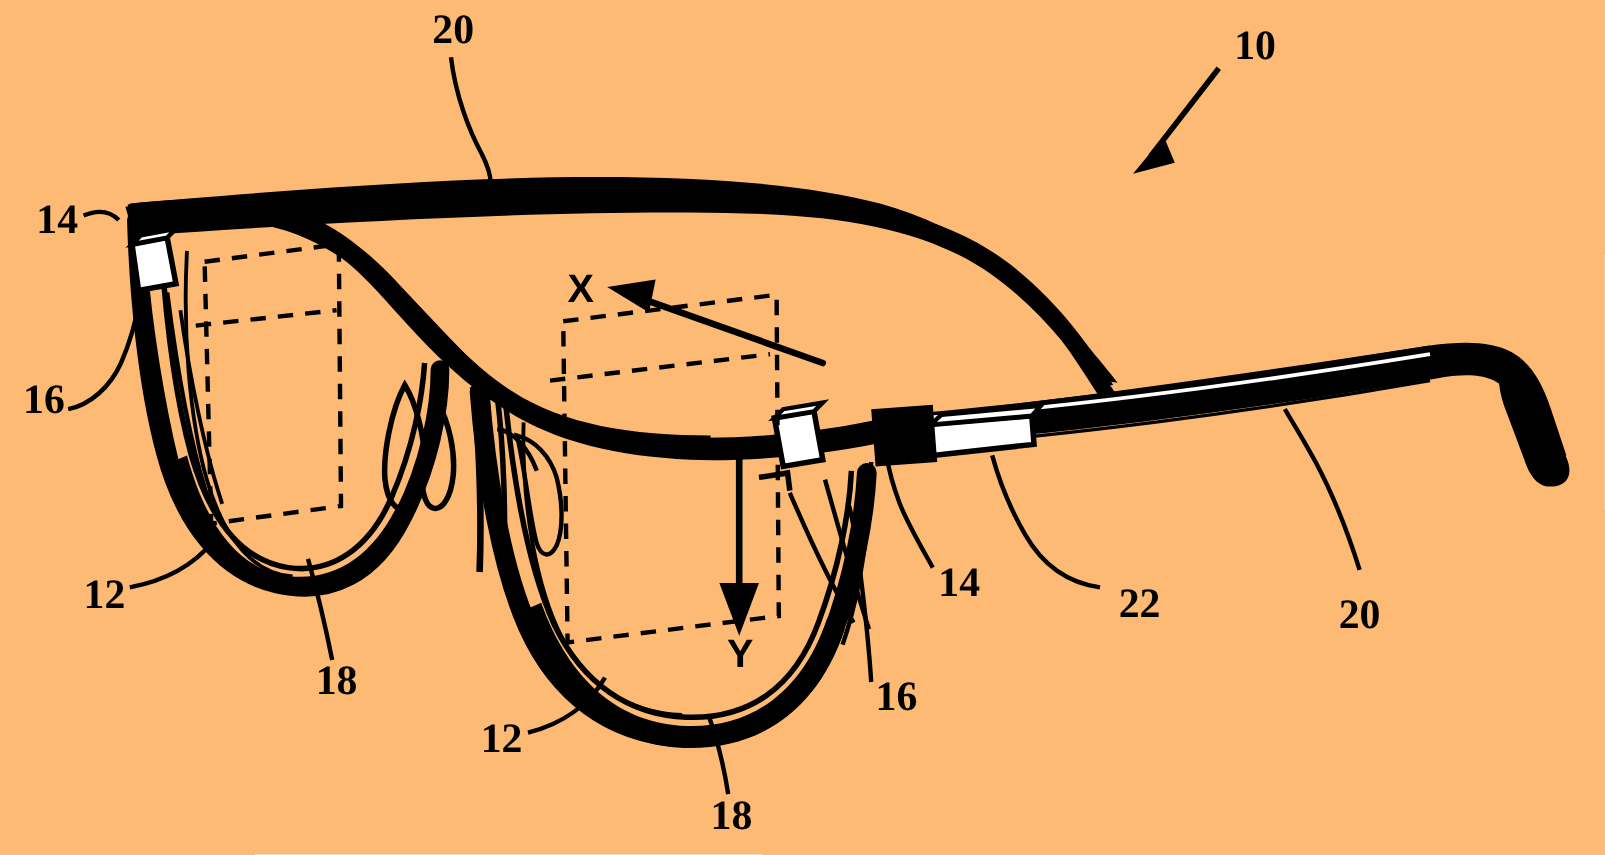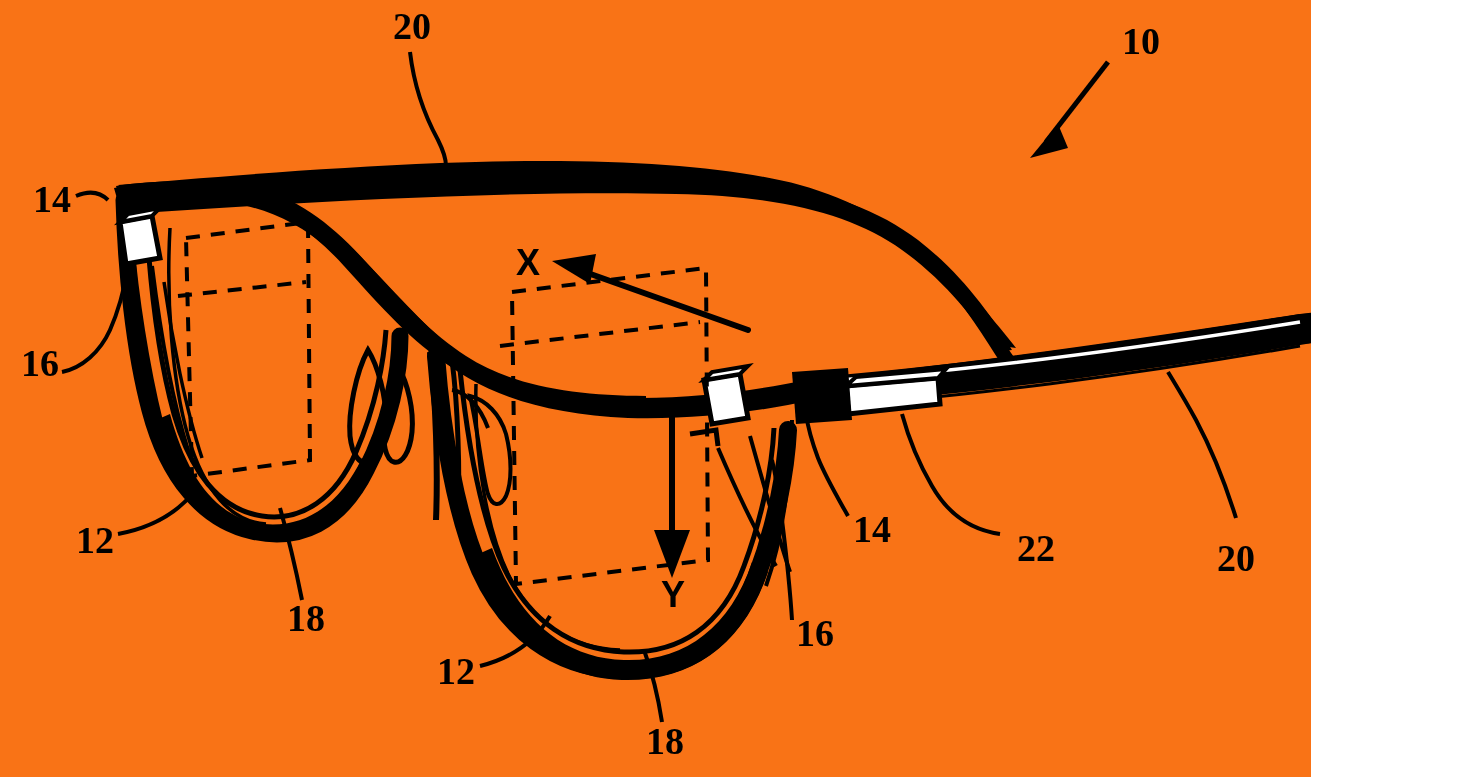--- a/index.html
+++ b/index.html
@@ -5,23 +5,23 @@
   html, body {
     margin: 0;
     padding: 0;
     background: #ffffff;
   }
   body {
     font-family: "Liberation Serif", serif;
   }
   #figure-root {
     position: relative;
-    width: 1311px;
+    width: 1459px;
     height: 777px;
-    background: #f97316;
+    background: #fdba74;
     overflow: hidden;
   }
   #figure-svg {
     position: absolute;
     left: 0;
     top: 0;
     width: 1459px;
     height: 777px;
     display: block;
   }

